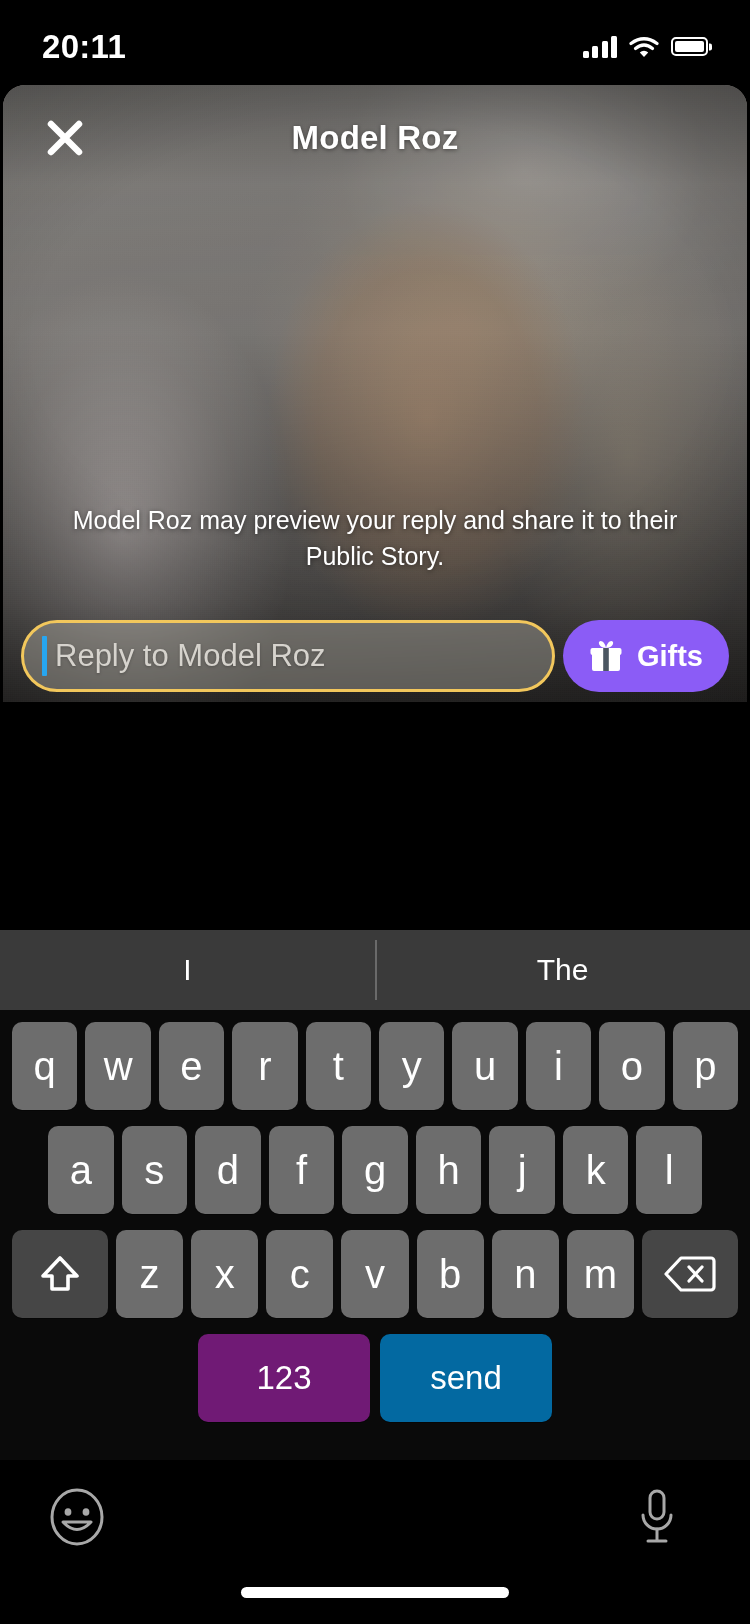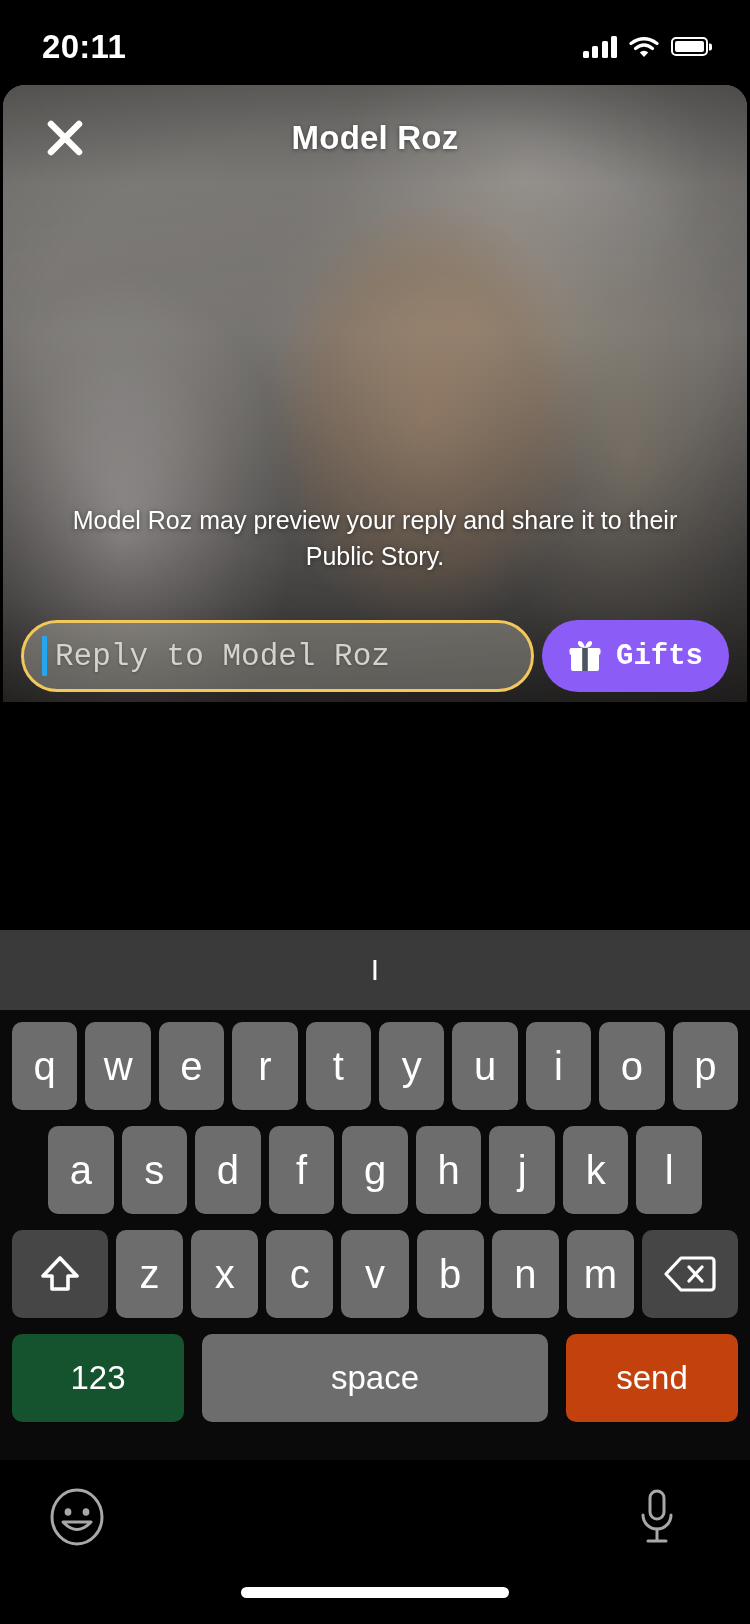--- a/index.html
+++ b/index.html
@@ -101,21 +101,20 @@
     text-align:center; color:#fff;
     font-size:25px; line-height:36px;
     text-shadow:0 1px 5px rgba(0,0,0,0.5);
   }
 
   
   .reply-row {
     position:absolute; left:0; bottom:10px; width:100%;
     display:flex; align-items:center; gap:8px;
     padding:0 18px;
-    font-family:Liberation Mono, monospace;
   }
   .reply-field {
     flex:1; height:72px;
     border:3px solid #f2c75c;
     border-radius:38px;
     background:rgba(230,226,212,0.30);
     display:flex; align-items:center;
     padding:0 8px 0 18px;
     backdrop-filter:blur(2px);
     position:relative; overflow:hidden;
@@ -179,30 +178,30 @@
     box-shadow:0 1px 0 rgba(0,0,0,0.35);
   }
   .krow.r1 .key { flex:1; }
   .krow.r2 .key { flex:1; }
   .krow.r3 .key.letter { flex:1; }
   .key.mod {
     background:#464646;
     width:96px; flex:0 0 96px;
   }
   .key.num {
-    background:#14532d;
+    background:#701a75;
     width:172px; flex:0 0 172px;
     font-size:33px;
   }
   .key.space {
     background:#6d6d6d;
     flex:1; margin:0 8px; font-size:33px;
   }
   .key.send {
-    background:#c2410c;
+    background:#0369a1;
     width:172px; flex:0 0 172px;
     font-size:33px;
   }
 
   
   .bottombar {
     position:absolute; top:1460px; left:0; width:750px; height:164px;
     background:#000;
   }
   .emoji-btn {
@@ -276,20 +275,21 @@
           <path d="M17 9 C13 9 9 6 10 3 C12 0.5 16 3.5 17 9 Z" fill="#fff"></path>
           <path d="M17 9 C21 9 25 6 24 3 C22 0.5 18 3.5 17 9 Z" fill="#fff"></path>
         </svg>
         <span class="gifts-label">Gifts</span>
       </div>
     </div>
   </div>
 
   <div class="predictive">
     <div class="pred-item">I</div>
+    <div class="pred-item">The</div>
   </div>
 
   <div class="keyboard">
     <div class="krow r1">
       <div class="key">q</div>
       <div class="key">w</div>
       <div class="key">e</div>
       <div class="key">r</div>
       <div class="key">t</div>
       <div class="key">y</div>
@@ -324,21 +324,20 @@
       <div class="key letter">m</div>
       <div class="key mod">
         <svg width="52" height="40" viewBox="0 0 52 40">
           <path d="M17 4 H47 a3 3 0 0 1 3 3 V33 a3 3 0 0 1 -3 3 H17 L2 20 Z" fill="none" stroke="#fff" stroke-width="3.2" stroke-linejoin="round"></path>
           <path d="M25 13 L38 27 M38 13 L25 27" stroke="#fff" stroke-width="3.2" stroke-linecap="round"></path>
         </svg>
       </div>
     </div>
     <div class="krow r4">
       <div class="key num">123</div>
-      <div class="key space">space</div>
       <div class="key send">send</div>
     </div>
   </div>
 
   <div class="bottombar">
     <div class="emoji-btn">
       <svg width="58" height="58" viewBox="0 0 58 58">
         <ellipse cx="29" cy="29" rx="25" ry="27" fill="none" stroke="#a8a8a8" stroke-width="3"></ellipse>
         <ellipse cx="20" cy="24" rx="3.4" ry="3.8" fill="#a8a8a8"></ellipse>
         <ellipse cx="38" cy="24" rx="3.4" ry="3.8" fill="#a8a8a8"></ellipse>

